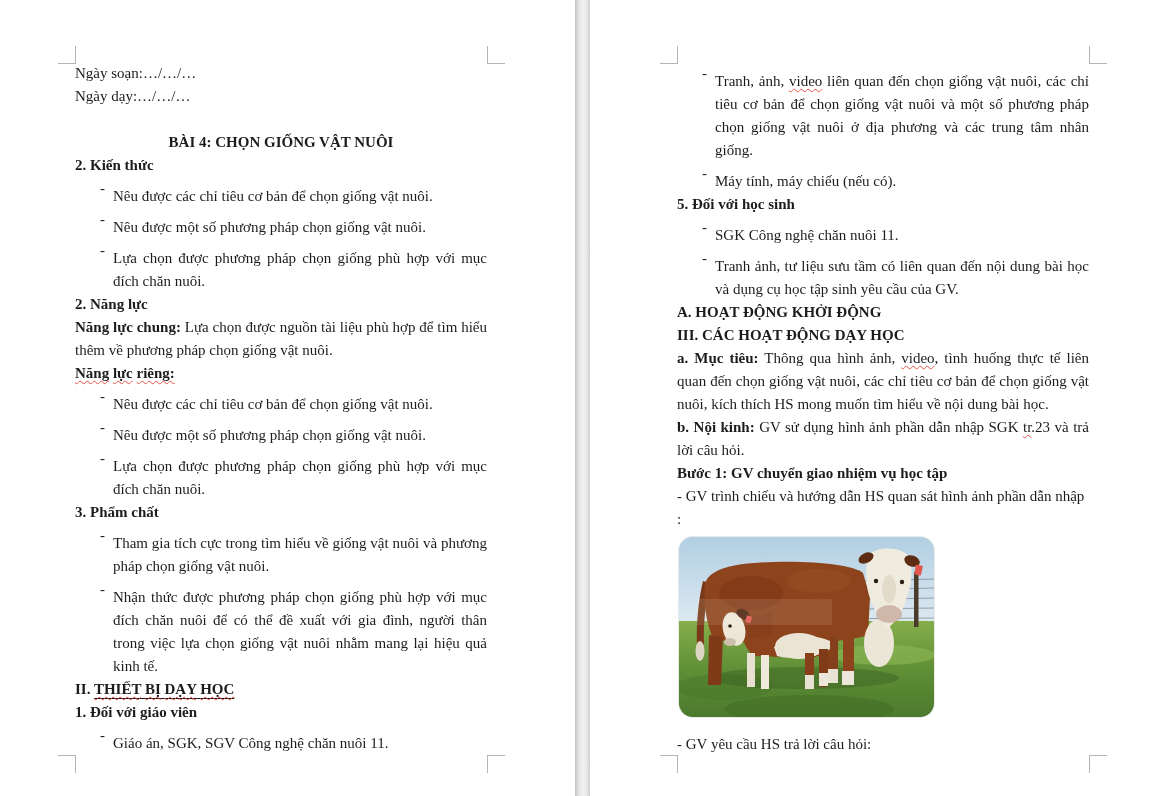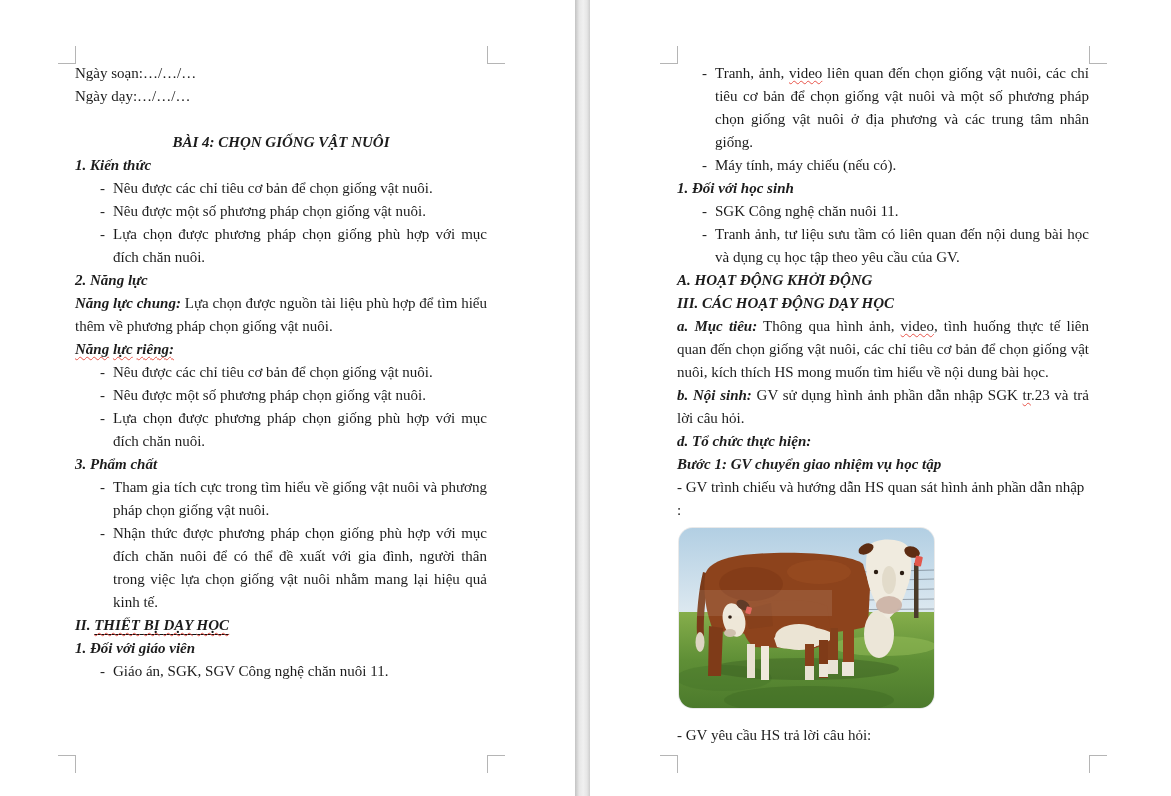--- a/index.html
+++ b/index.html
@@ -14,26 +14,26 @@
   .divider{
     position:absolute;left:575px;top:0;width:15px;height:796px;
     background:linear-gradient(90deg,#c3c3c3 0%,#e7e7e7 28%,#f0f0f0 55%,#e6e6e6 80%,#cdcdcd 100%);
   }
   .content{position:absolute;top:62px;width:412px;font-size:15px;line-height:23px;}
   #page-left .content{left:75px;}
   #page-right .content{left:87px;}
   p{margin:0;text-align:justify;}
   .left{text-align:left;}
   .center{text-align:center;}
-  .b{font-weight:bold;font-style:italic;}
-  .bi{font-weight:bold;font-style:italic;}
+  .b{font-weight:bold;}
+  .bi{font-weight:bold;}
   .spacer{height:23px;}
   .bullet{display:flex;}
   .dash{flex:0 0 38px;padding-left:25px;box-sizing:border-box;}
-  .btxt{flex:1;text-align:justify;}
+  .btxt{flex:1;text-align:justify;margin-top:8px;}
   .wavy{text-decoration:underline wavy #e8544a 1px;text-decoration-skip-ink:none;text-underline-offset:2px;}
   .usolid{text-decoration:underline solid #111 1px;text-decoration-skip-ink:none;text-underline-offset:4px;}
   .crop{position:absolute;width:17px;height:17px;border:0 solid #b5b5b5;}
   .crop.tl{border-right-width:1px;border-bottom-width:1px;}
   .crop.tr{border-left-width:1px;border-bottom-width:1px;}
   .crop.bl{border-right-width:1px;border-top-width:1px;}
   .crop.br{border-left-width:1px;border-top-width:1px;}
   #page-left .tl{left:58px;top:46px;} #page-left .tr{left:487px;top:46px;}
   #page-left .bl{left:58px;top:755px;} #page-left .br{left:487px;top:755px;}
   #page-right .tl{left:70px;top:46px;} #page-right .tr{left:499px;top:46px;}
@@ -50,21 +50,21 @@
 <div class="page" id="page-left">
   <div class="crop tl"></div>
   <div class="crop tr"></div>
   <div class="crop bl"></div>
   <div class="crop br"></div>
   <div class="content">
     <p class="left">Ngày soạn:…/…/…</p>
     <p class="left">Ngày dạy:…/…/…</p>
     <div class="spacer"></div>
     <p class="center b">BÀI 4: CHỌN GIỐNG VẬT NUÔI</p>
-    <p class="left b">1. Kiến thức</p>
+    <p class="left b">2. Kiến thức</p>
     <div class="bullet">
       <span class="dash">-</span>
       <div class="btxt">Nêu được các chỉ tiêu cơ bản để chọn giống vật nuôi.</div>
     </div>
     <div class="bullet">
       <span class="dash">-</span>
       <div class="btxt">Nêu được một số phương pháp chọn giống vật nuôi.</div>
     </div>
     <div class="bullet">
       <span class="dash">-</span>
@@ -112,34 +112,33 @@
   <div class="crop br"></div>
   <div class="content">
     <div class="bullet">
       <span class="dash">-</span>
       <div class="btxt"><span>Tranh, ảnh, </span><span class="wavy">video</span><span> liên quan đến chọn giống vật nuôi, các chỉ tiêu cơ bản để chọn giống vật nuôi và một số phương pháp chọn giống vật nuôi ở địa phương và các trung tâm nhân giống.</span></div>
     </div>
     <div class="bullet">
       <span class="dash">-</span>
       <div class="btxt">Máy tính, máy chiếu (nếu có).</div>
     </div>
-    <p class="left b">1. Đối với học sinh</p>
+    <p class="left b">5. Đối với học sinh</p>
     <div class="bullet">
       <span class="dash">-</span>
       <div class="btxt">SGK Công nghệ chăn nuôi 11.</div>
     </div>
     <div class="bullet">
       <span class="dash">-</span>
-      <div class="btxt">Tranh ảnh, tư liệu sưu tầm có liên quan đến nội dung bài học và dụng cụ học tập theo yêu cầu của GV.</div>
+      <div class="btxt">Tranh ảnh, tư liệu sưu tầm có liên quan đến nội dung bài học và dụng cụ học tập sinh yêu cầu của GV.</div>
     </div>
     <p class="left b">A. HOẠT ĐỘNG KHỞI ĐỘNG</p>
     <p class="left b">III. CÁC HOẠT ĐỘNG DẠY HỌC</p>
     <p><span class="b">a. Mục tiêu:</span><span> Thông qua hình ảnh, </span><span class="wavy">video</span><span>, tình huống thực tế liên quan đến chọn giống vật nuôi, các chỉ tiêu cơ bản để chọn giống vật nuôi, kích thích HS mong muốn tìm hiểu về nội dung bài học.</span></p>
-    <p><span class="b">b. Nội sinh:</span><span> GV sử dụng hình ảnh phần dẫn nhập SGK </span><span class="wavy">tr</span><span>.23 và trả lời câu hỏi.</span></p>
-    <p class="left b">d. Tổ chức thực hiện:</p>
+    <p><span class="b">b. Nội kinh:</span><span> GV sử dụng hình ảnh phần dẫn nhập SGK </span><span class="wavy">tr</span><span>.23 và trả lời câu hỏi.</span></p>
     <p class="left b">Bước 1: GV chuyển giao nhiệm vụ học tập</p>
     <p class="left">- GV trình chiếu và hướng dẫn HS quan sát hình ảnh phần dẫn nhập :</p>
 
     <figure class="photo">
       <svg viewBox="0 0 255 180" preserveAspectRatio="none">
         <defs>
           <linearGradient id="sky" x1="0" y1="0" x2="0" y2="1">
             <stop offset="0" stop-color="#b2cfe3"></stop>
               <stop offset="1" stop-color="#dfeaf1"></stop>
           </linearGradient>

